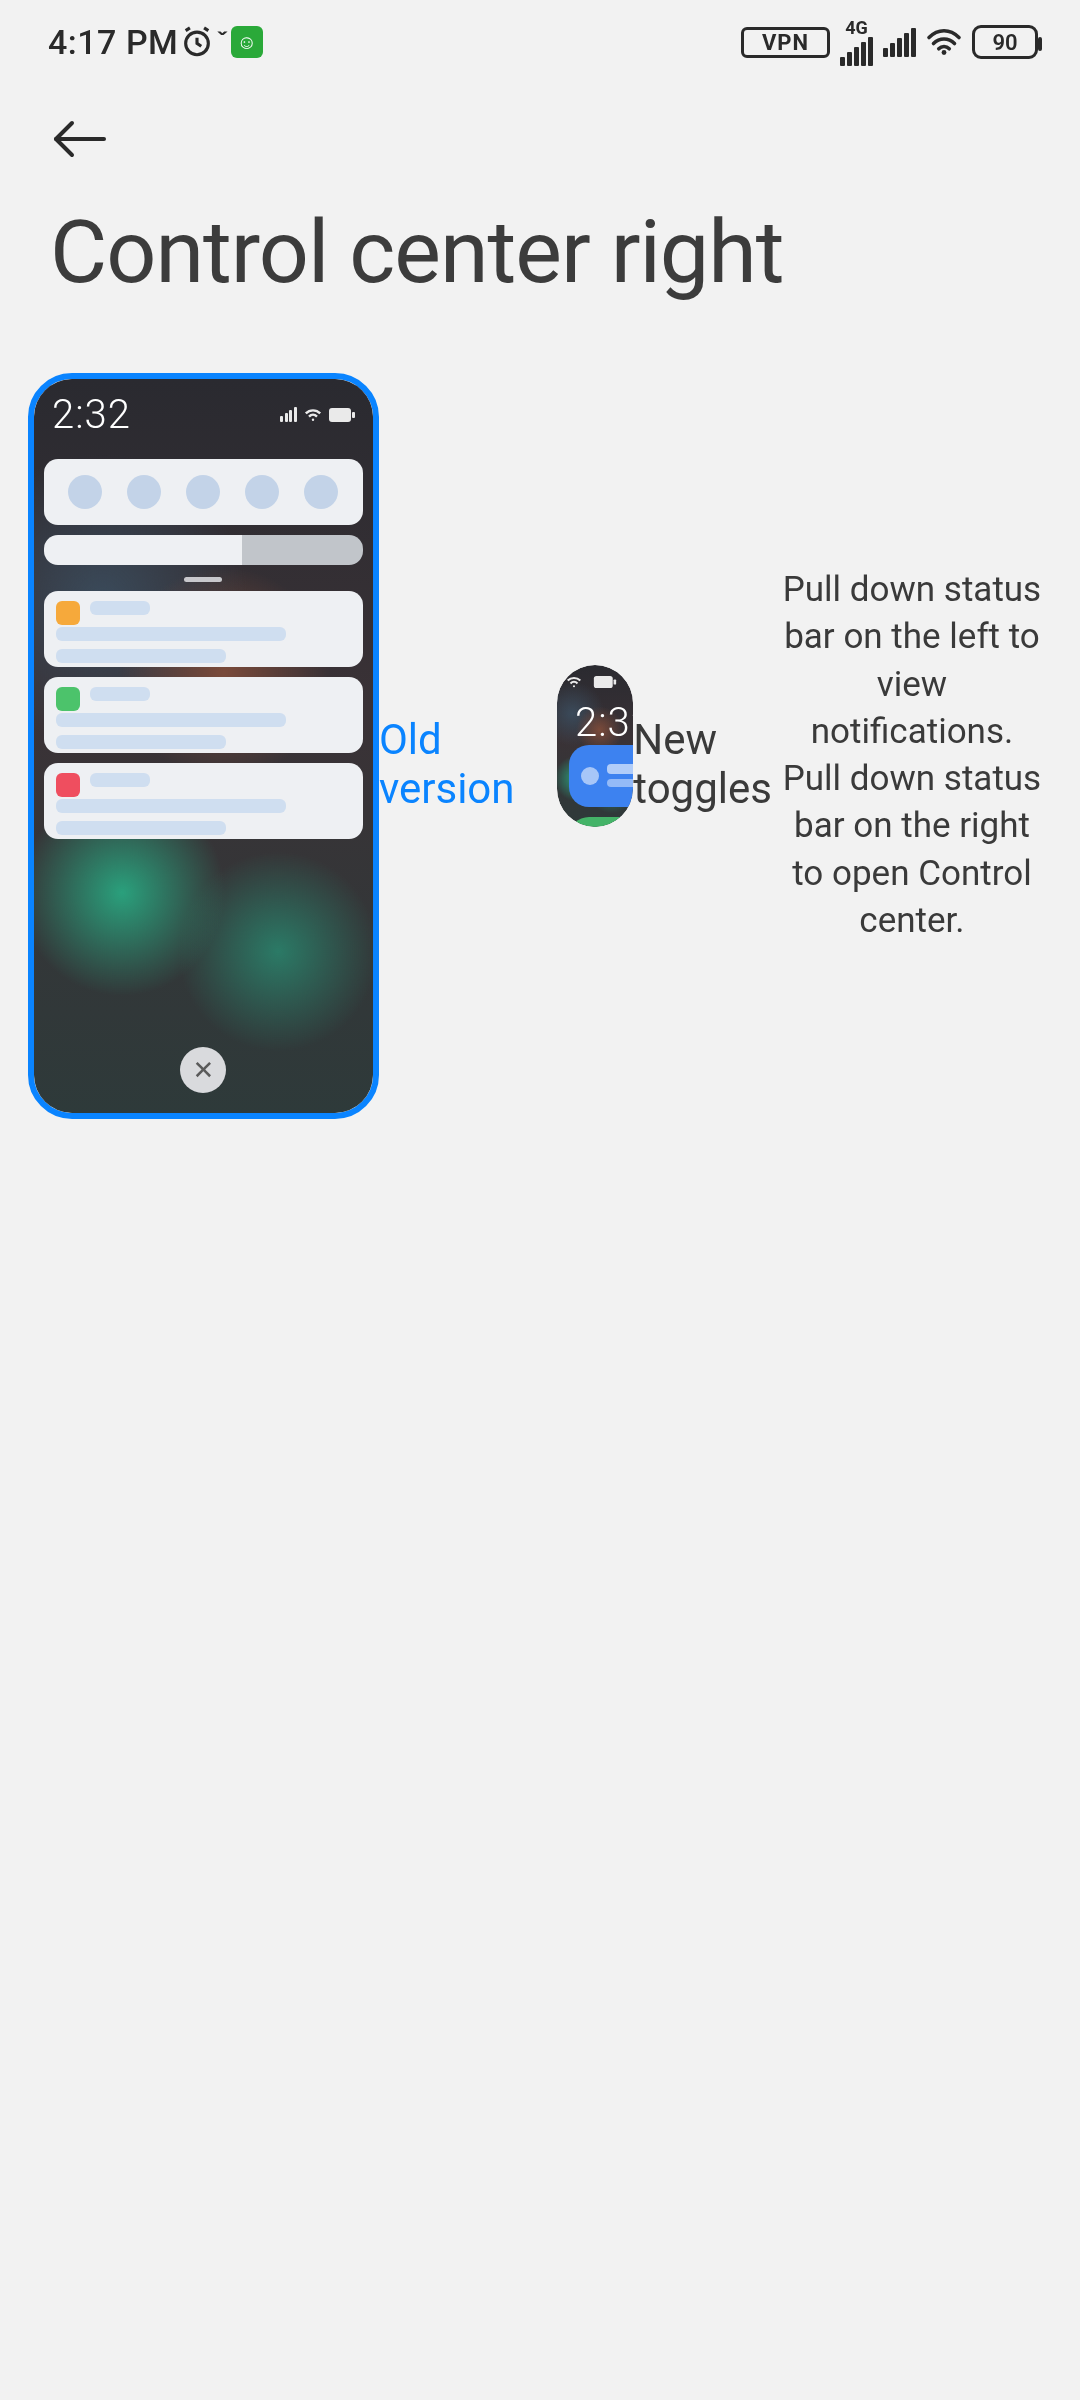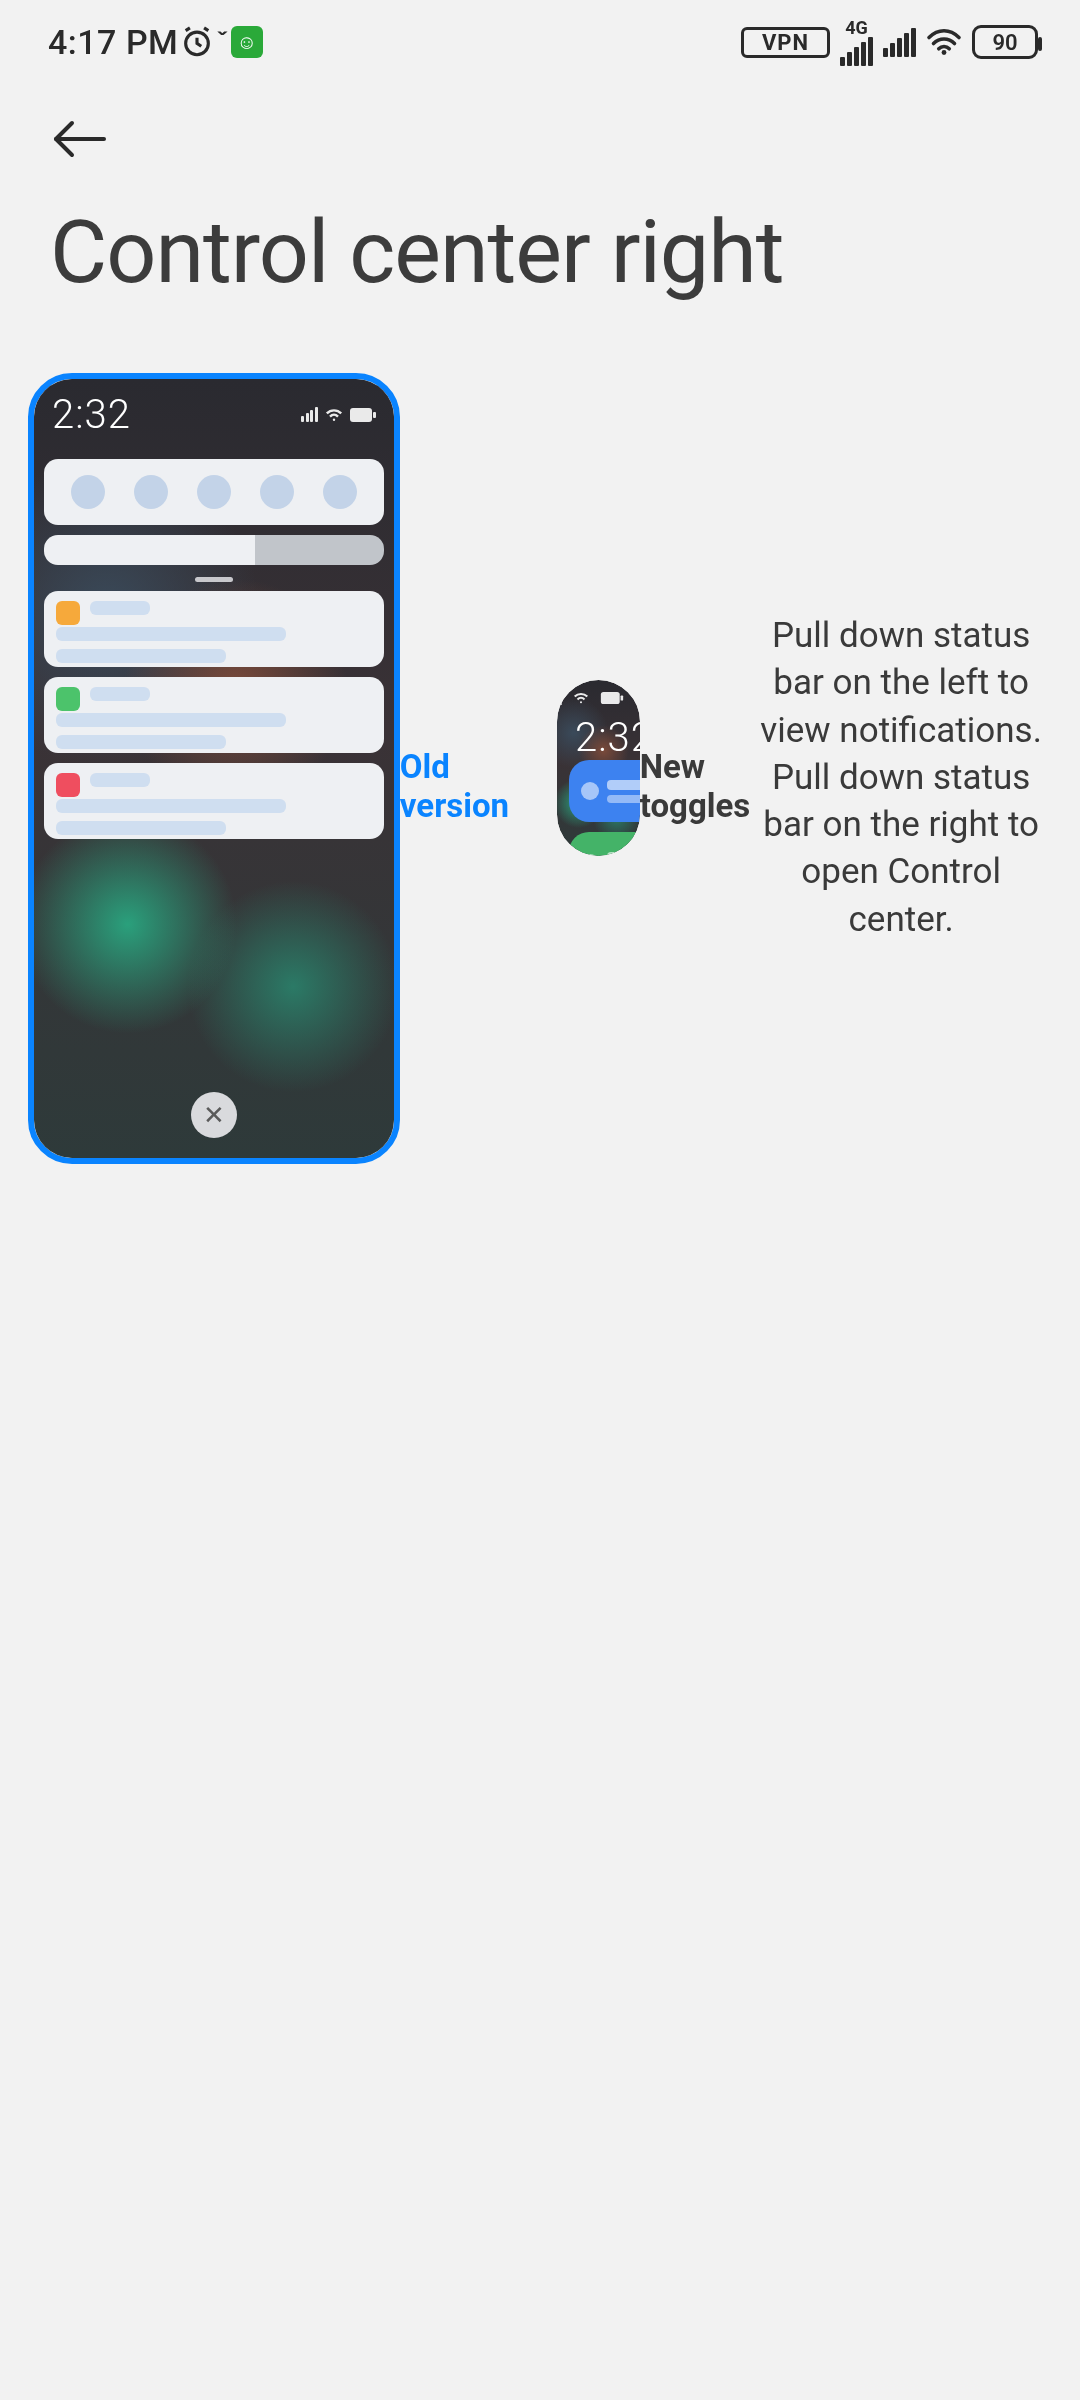--- a/index.html
+++ b/index.html
@@ -21,21 +21,21 @@
   .battery::after{content:"";position:absolute;right:-7px;top:9px;width:4px;height:14px;background:#2a2a2a;border-radius:2px;}
   .back-row { padding: 30px 50px 10px; }
   .back-btn { width:72px; height:50px; display:flex; align-items:center; }
   .page-title { font-size: 88px; font-weight:400; color:#3c3c3c; padding: 26px 50px 70px; letter-spacing:-1px;}
   .options { display:flex; gap:34px; padding: 0 28px; }
   .option { flex:1; display:flex; flex-direction:row; align-items:center;justify-content:center; }
   .preview { width:100%; aspect-ratio: 308/655; border-radius:44px; overflow:hidden; position:relative; }
   .preview-inner { position:absolute; inset:0; border-radius:44px; overflow:hidden; background: radial-gradient(circle at 26% 70%, #2aa07c 0%, rgba(42,160,124,0) 18%), radial-gradient(circle at 72% 78%, #2b7a66 0%, rgba(43,122,102,0) 16%), radial-gradient(circle at 56% 40%, #7a4a3a 0%, rgba(122,74,58,0) 22%), radial-gradient(circle at 20% 30%, #3a4a5a 0%, rgba(58,74,90,0) 25%), linear-gradient(180deg,#2a2a30 0%, #3a3236 45%, #2e3a3a 100%); }
   .selected .preview { border:6px solid #0a84ff; padding:9px; background:#fff; }
   .selected .preview-inner { border-radius:36px; }
-  .opt-title { margin-top:36px; font-size:33px; font-weight:700; }
+  .opt-title { margin-top:36px; font-size:42px; font-weight:400; }
   .opt-desc { margin-top:18px; font-size:35px; line-height:1.35; text-align:center; padding:0 10px; }
   .selected .opt-title, .selected .opt-desc { color:#0a84ff; }
   .nonsel .opt-title, .nonsel .opt-desc { color:#3a3a3a; }
   
   .pv-status { position:absolute; top:12px; left:0; right:0; padding:0 18px; display:flex; justify-content:space-between; align-items:center; color:#fff; }
   .pv-time { font-size:40px; font-weight:300; letter-spacing:1px;}
   .pv-icons { display:flex; gap:6px; align-items:center; opacity:.9;}
   .pv-panel { position:absolute; left:10px; right:10px; background:#eef0f3; border-radius:14px; }
   .pv1-a { top:80px; height:66px; display:flex; align-items:center; justify-content:space-around; padding:0 12px;}
   .pv1-a .dot{ width:34px;height:34px;border-radius:50%;background:#c3d3e8;}

